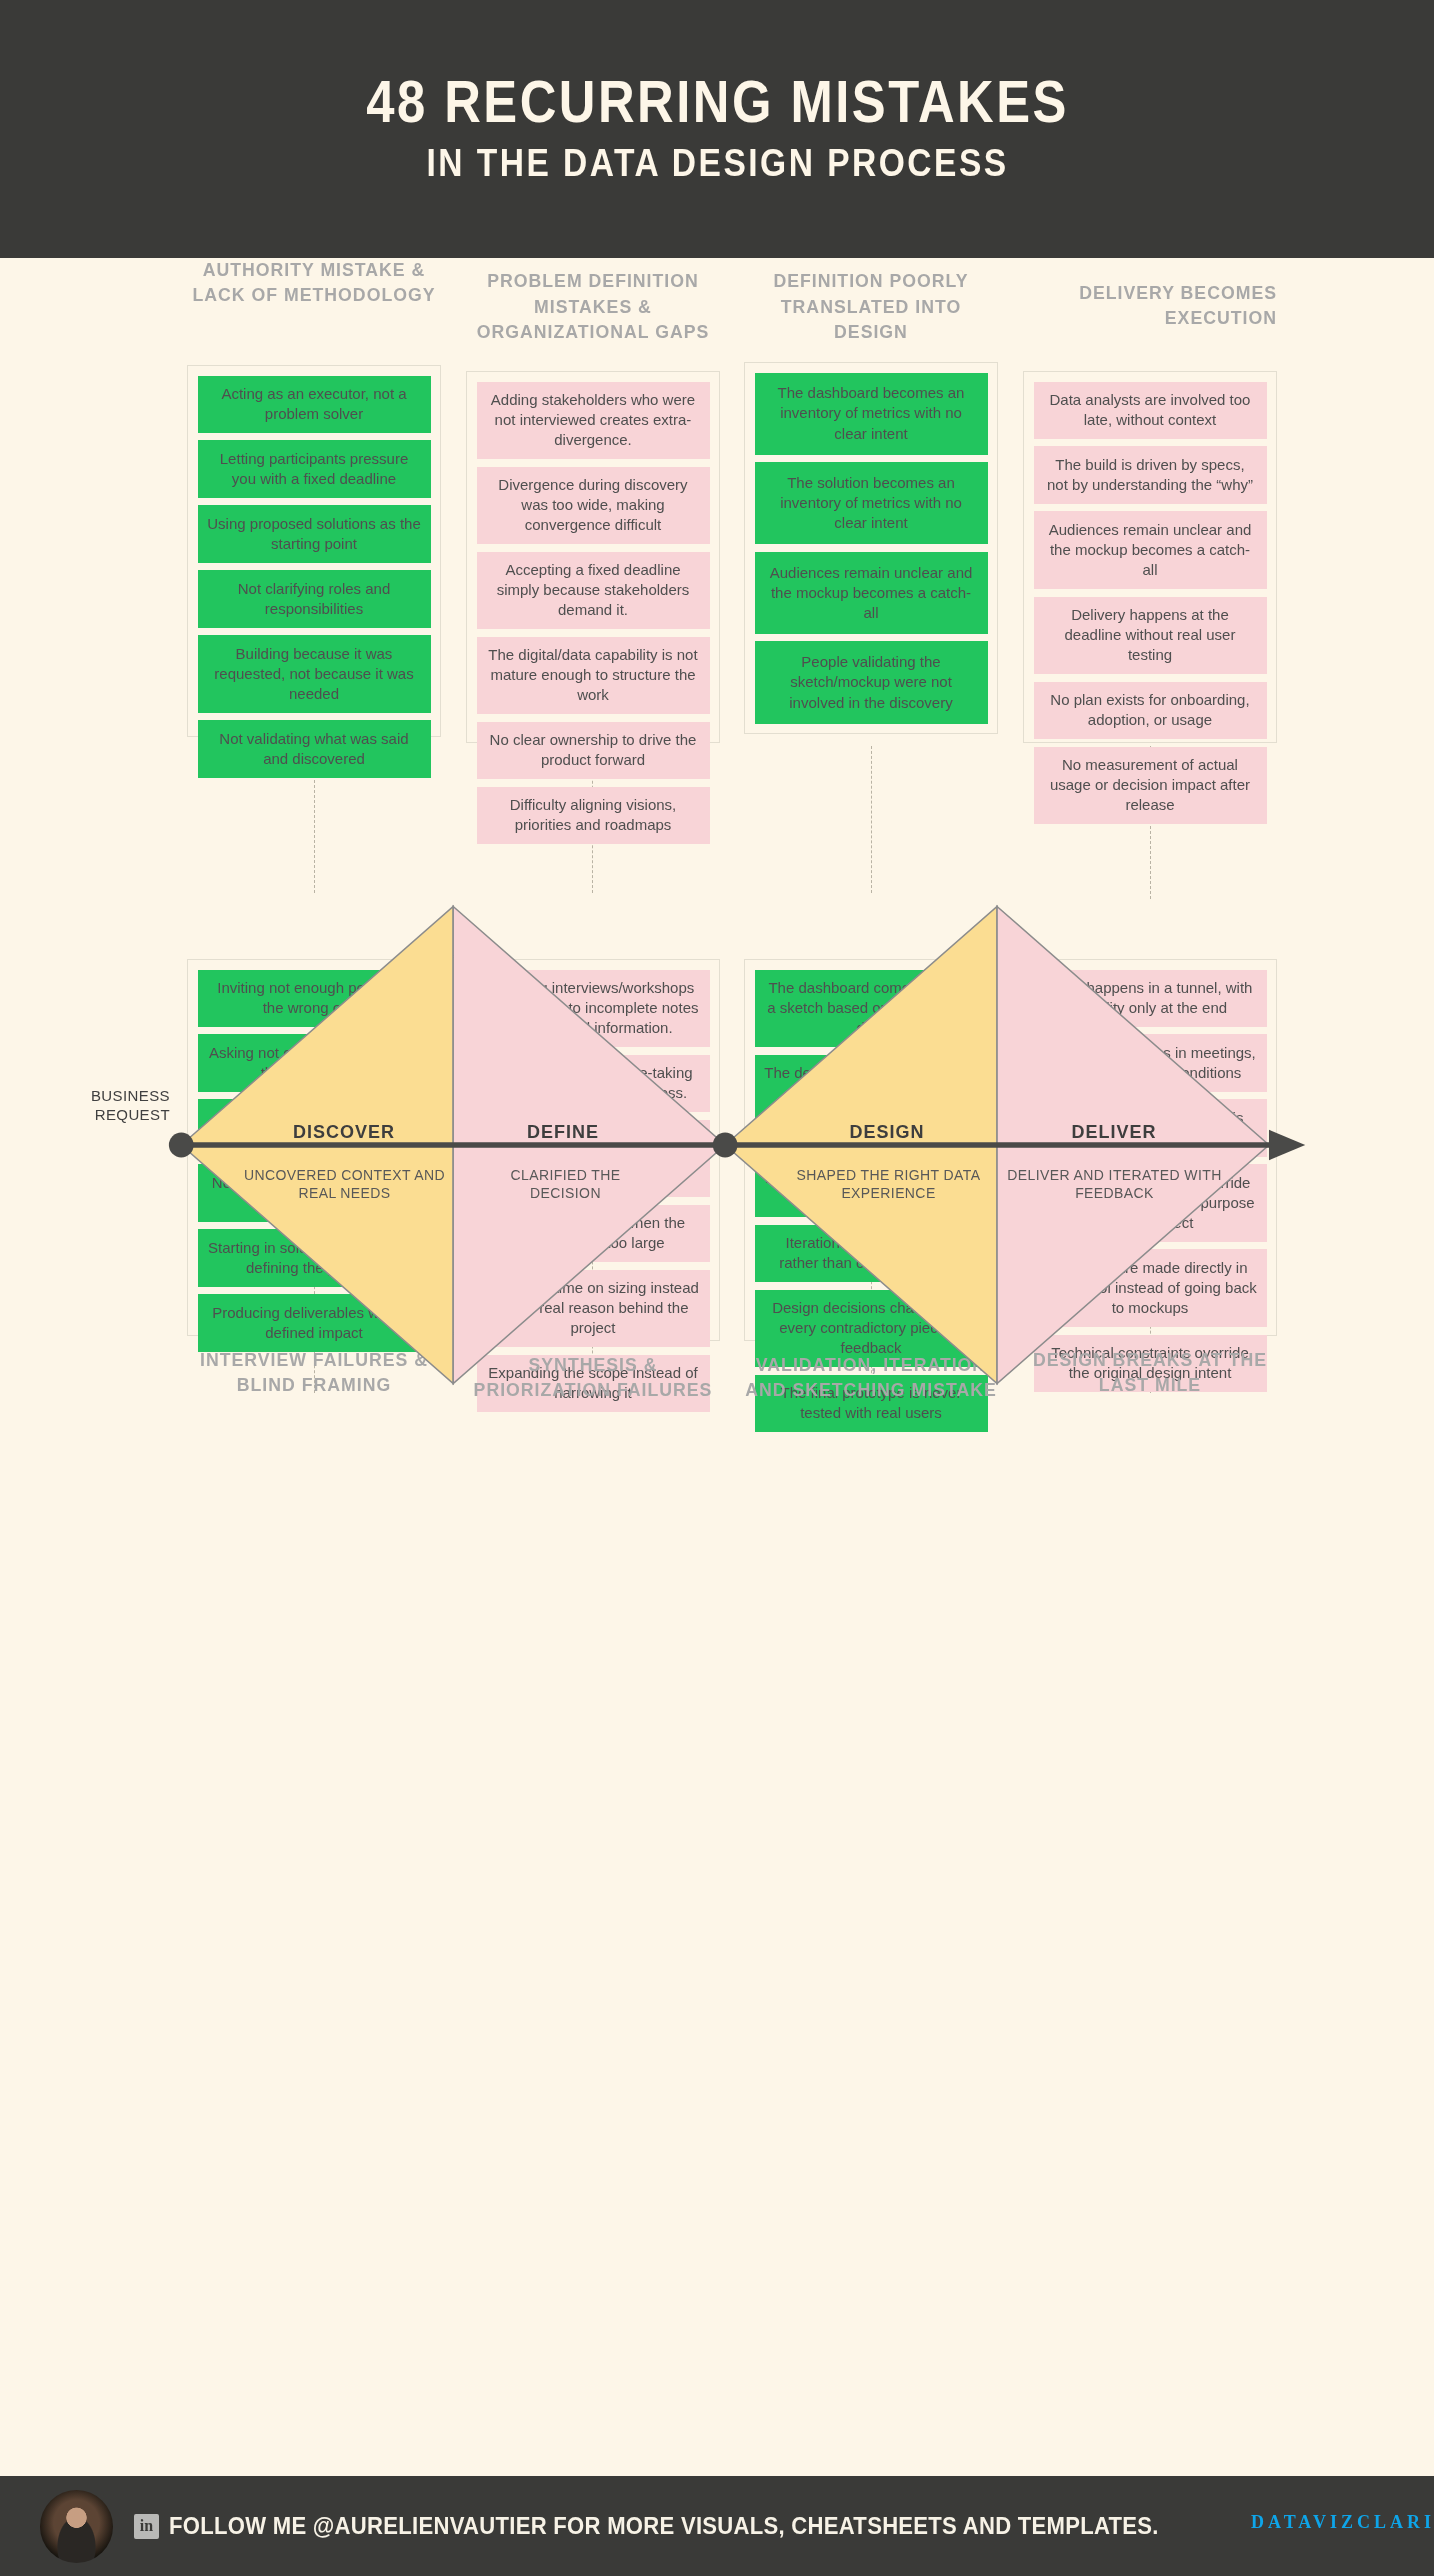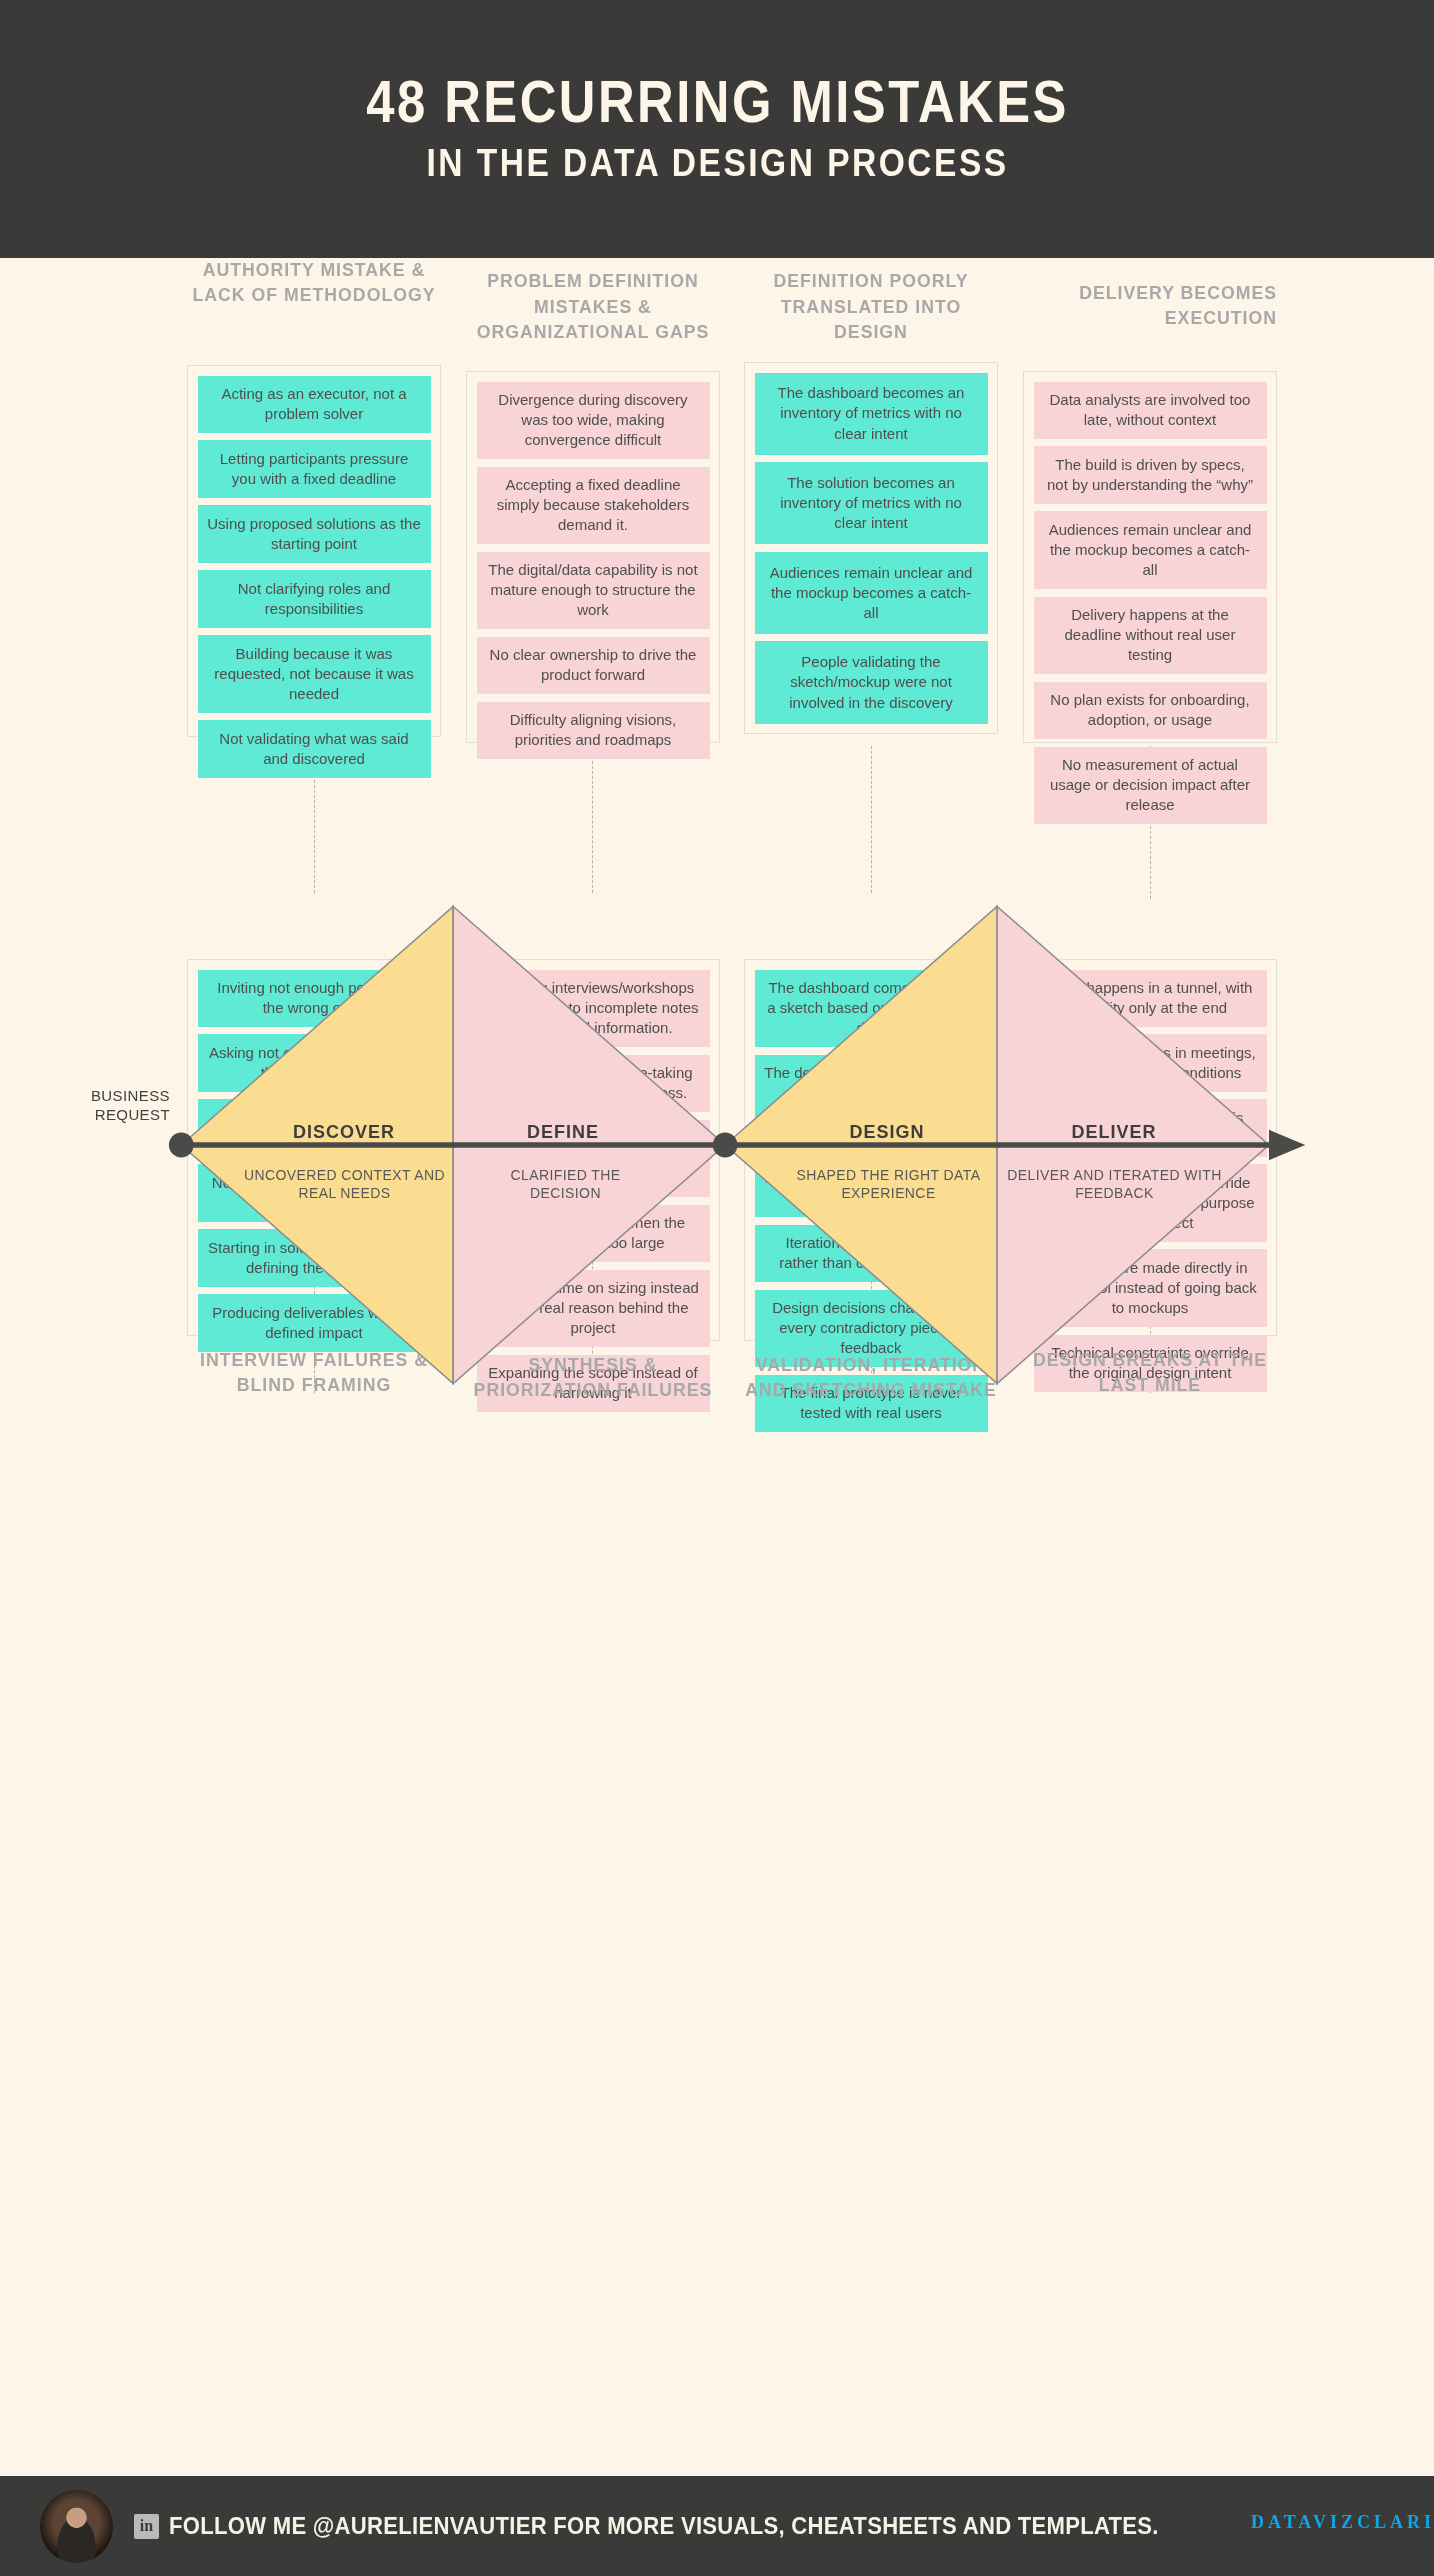--- a/index.html
+++ b/index.html
@@ -72,21 +72,21 @@
   .card {
     display: flex;
     align-items: center;
     justify-content: center;
     text-align: center;
     font-size: 15px;
     line-height: 1.34;
     color: #4f4f4f;
     padding: 8.6px 9.5px;
   }
-  .card.yellow { background: #5eead4; }
+  .card.yellow { background: #22c55e; }
   .card.pink   { background: #f8d4d7; }
 
   
   .dotted {
     position: absolute;
     border-left: 1.9px dashed #b9b3a4;
     width: 0;
   }
 
   
@@ -205,20 +205,21 @@
           <div class="card yellow" style="flex: 1 1 0px;">Letting participants pressure you with a fixed deadline</div>
           <div class="card yellow" style="flex: 1 1 0px;">Using proposed solutions as the starting point</div>
           <div class="card yellow" style="flex: 1 1 0px;">Not clarifying roles and responsibilities</div>
           <div class="card yellow" style="flex: 1 1 0px;">Building because it was requested, not because it was needed</div>
           <div class="card yellow" style="flex: 1 1 0px;">Not validating what was said and discovered</div>
         </div>
       </div>
       <div class="col" style="left: 466px; top: 0px;">
         <div class="col-title" style="position: absolute; top: 11.4px; width: 254px;">PROBLEM DEFINITION MISTAKES &amp; ORGANIZATIONAL GAPS</div>
         <div class="card-stack" style="height: 372px; position: absolute; top: 113px; width: 254px;">
+          <div class="card pink" style="flex: 1 1 0px;">Adding stakeholders who were not interviewed creates extra-divergence.</div>
           <div class="card pink" style="flex: 1 1 0px;">Divergence during discovery was too wide, making convergence difficult</div>
           <div class="card pink" style="flex: 1 1 0px;">Accepting a fixed deadline simply because stakeholders demand it.</div>
           <div class="card pink" style="flex: 1 1 0px;">The digital/data capability is not mature enough to structure the work</div>
           <div class="card pink" style="flex: 1 1 0px;">No clear ownership to drive the product forward</div>
           <div class="card pink" style="flex: 1 1 0px;">Difficulty aligning visions, priorities and roadmaps</div>
         </div>
       </div>
       <div class="col" style="left: 744px; top: 0px;">
         <div class="col-title" style="position: absolute; top: 11.4px; width: 254px;">DEFINITION POORLY TRANSLATED INTO DESIGN</div>
         <div class="card-stack" style="height: 372px; position: absolute; top: 104px; width: 254px;">

